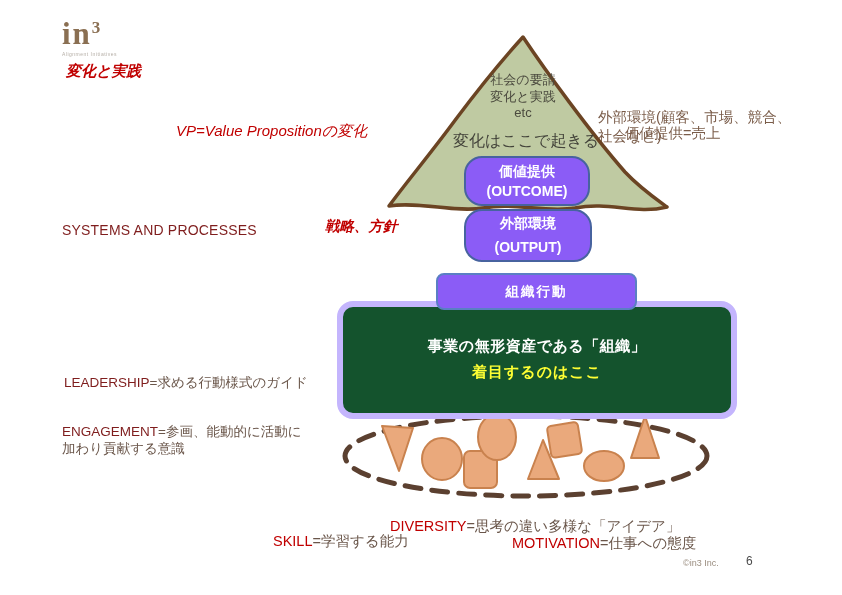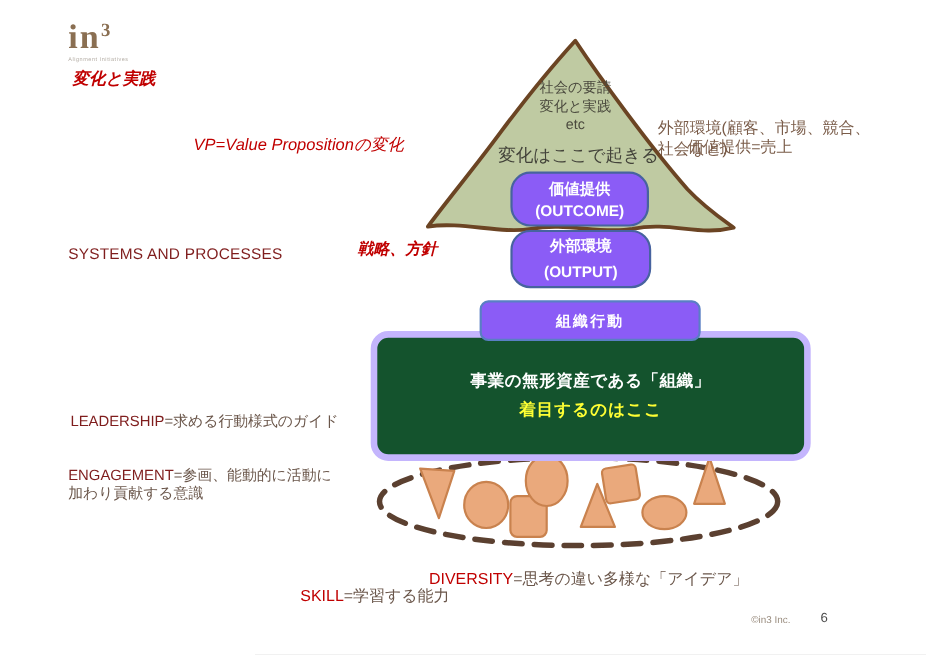--- a/index.html
+++ b/index.html
@@ -127,17 +127,20 @@
   <div class="abs note note-engagement">
     <span class="kw">ENGAGEMENT</span><span>=参画、能動的に活動に加わり貢献する意識</span>
   </div>
 
   <div class="abs blabel lbl-diversity">
     <span class="kw">DIVERSITY</span><span>=思考の違い多様な「アイデア」</span>
   </div>
   <div class="abs blabel lbl-skill">
     <span class="kw">SKILL</span><span>=学習する能力</span>
   </div>
+  <div class="abs blabel lbl-motivation">
+    <span class="kw">MOTIVATION</span><span>=仕事への態度</span>
+  </div>
 
   <div class="abs copyright">©in3 Inc.</div>
   <div class="abs pagenum">6</div>
 
 </div>
 
 </body></html>

